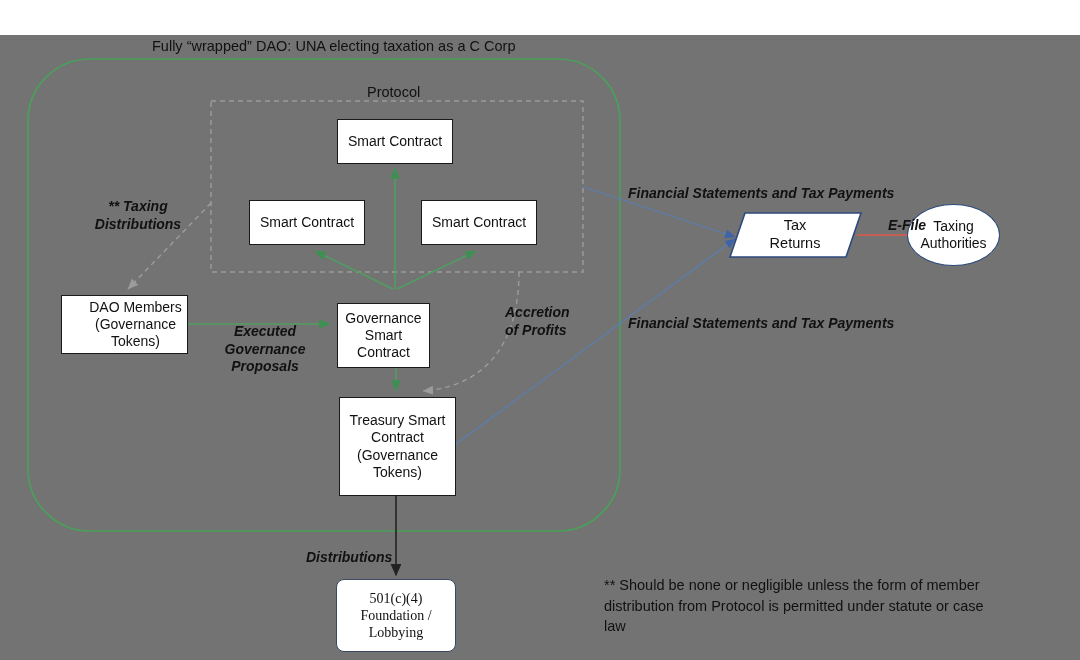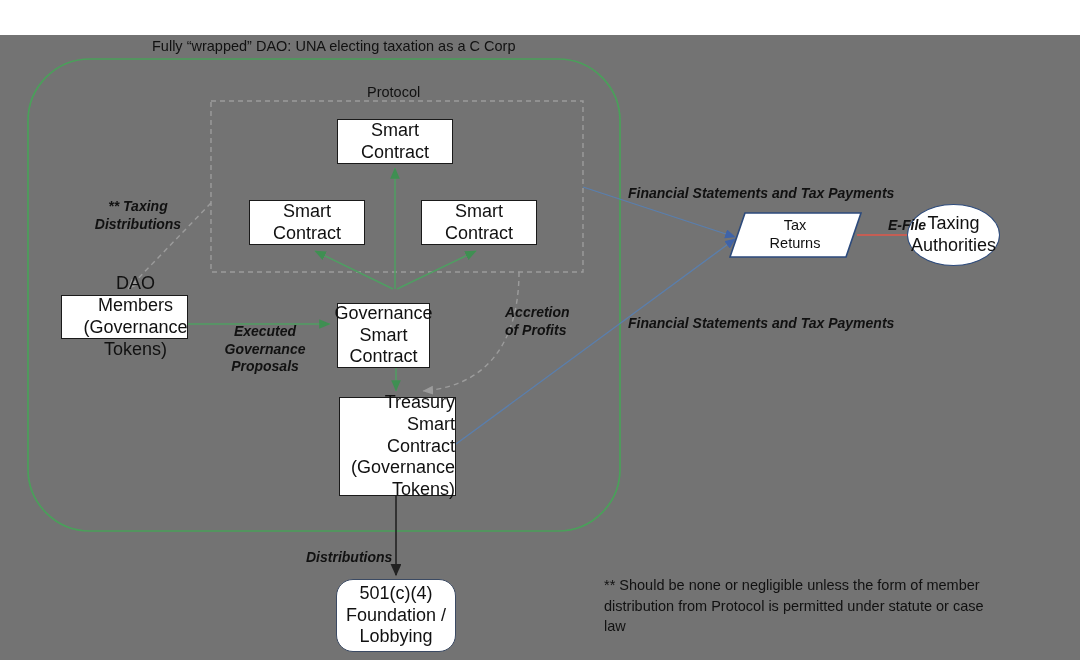--- a/index.html
+++ b/index.html
@@ -28,30 +28,31 @@
     pointer-events: none;
   }
   .node {
     position: absolute;
     box-sizing: border-box;
     display: flex;
     align-items: center;
     justify-content: center;
     text-align: center;
     line-height: 1.22;
-    font-size: 18px;
+    font-size: 14px;
     color: #111111;
     background: #ffffff;
   }
   .node-rect {
     border: 1.9px solid #1a1a1a;
   }
   .node-round {
     border: 1.6px solid #3b4a63;
-    border-radius: 17px;
+    border-radius: 8px;
+    font-family: Liberation Serif, serif;
   }
   .node-circle {
     border: 1.6px solid #2c4a7c;
     border-radius: 50%;
   }
   .label {
     position: absolute;
     font-size: 14.5px;
     line-height: 1.25;
     color: #111111;
@@ -143,29 +144,29 @@
 
   <div class="node node-rect" style="left:337px; top:84px; width:116px; height:45px;">Smart
 Contract</div>
 
   <div class="node node-rect" style="left:249px; top:165px; width:116px; height:45px;">Smart
 Contract</div>
 
   <div class="node node-rect" style="left:421px; top:165px; width:116px; height:45px;">Smart
 Contract</div>
 
-  <div class="node node-rect" style="left:61px; top:260px; width:127px; height:44px;padding-left:22px;">DAO Members
+  <div class="node node-rect" style="left:61px; top:260px; width:127px; height:59px;padding-left:22px;">DAO Members
 (Governance
 Tokens)</div>
 
   <div class="node node-rect" style="left:337px; top:268px; width:93px; height:65px;">Governance
 Smart
 Contract</div>
 
-  <div class="node node-rect" style="left:339px; top:362px; width:117px; height:99px;text-align:right;">Treasury
+  <div class="node node-rect" style="left:339px; top:362px; width:117px; height:99px;">Treasury
 Smart
 Contract
 (Governance
 Tokens)</div>
 
   <div class="tax-returns-text" style="left:745px; top:182px; width:100px; white-space:pre-line;">Tax
 Returns</div>
 
   <div class="node node-circle" style="left:907px; top:169px; width:93px; height:62px; white-space:pre-line;">Taxing
 Authorities</div>

